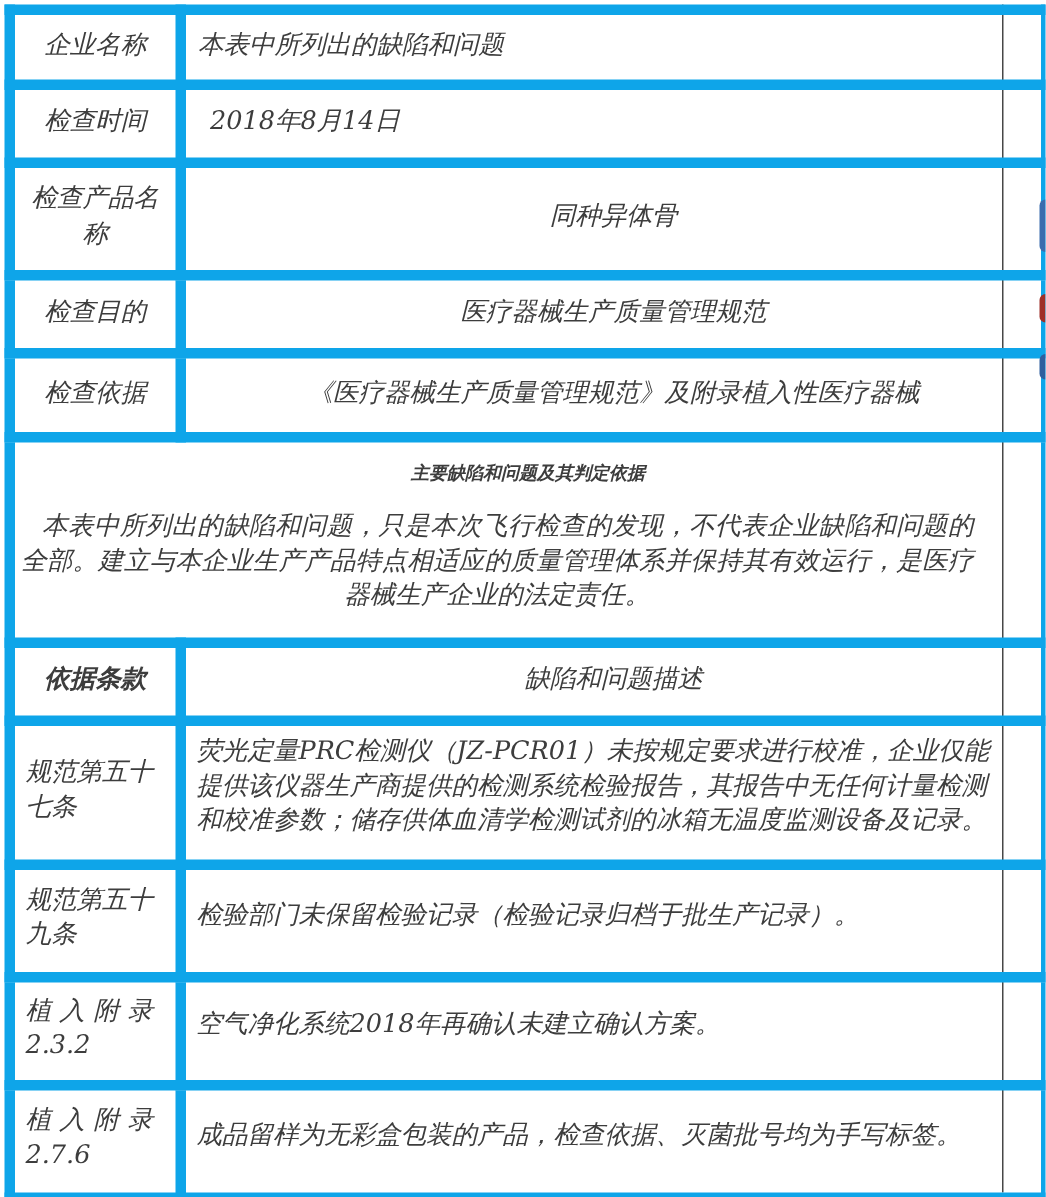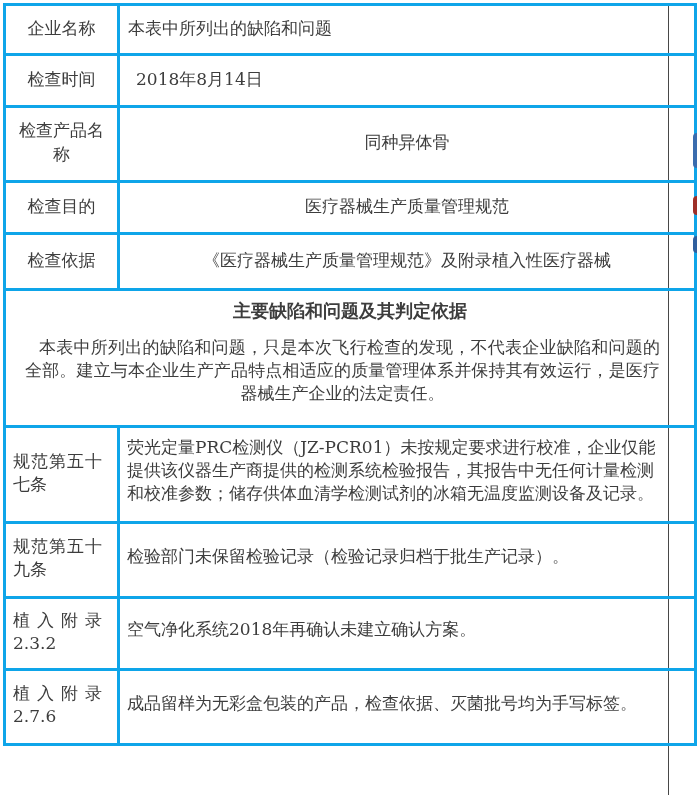--- a/index.html
+++ b/index.html
@@ -3,21 +3,21 @@
 <meta charset="utf-8">
 <style>
   * { margin:0; padding:0; box-sizing:border-box; }
   html,body { width:697px; height:798px; background:#ffffff; overflow:hidden; }
   body { font-family:"DejaVu Serif","Liberation Serif",serif; color:#3d3d3d; position:relative; }
 
   
   .vline-artifact { position:absolute; left:668px; top:3px; width:1px; height:792px; background:#474747; z-index:0; }
 
   table.doc { position:absolute; left:3px; top:3px; width:691px; border-collapse:collapse; table-layout:fixed; z-index:1; }
-  td { border:3px solid #0ea5e9; font-size:17px; vertical-align:middle; background:transparent; }
+  td { border:7px solid #0ea5e9; font-size:17px; vertical-align:middle; background:transparent;font-style:italic; }
 
   col.c1 { width:114px; }
   col.c2 { width:577px; }
 
   td.label { text-align:center; padding:0 11px 4px 11px; line-height:24px; }
   td.value { padding:0 8px 4px 8px; line-height:24px; }
   td.value.left   { text-align:left; }
   td.value.center { text-align:center; }
   td.value.pad    { padding-left:16px; }
 
@@ -27,22 +27,22 @@
   tr.r4  td { height:52px; }
   tr.r5  td { height:56px;margin-top:20px; }
   tr.r6  td { height:137px; }
   tr.r7  td { height:52px; }
   tr.r8  td { height:96px; }
   tr.r9  td { height:75px; }
   tr.r10 td { height:72px; }
   tr.r11 td { height:75px; }
 
   td.section-cell { vertical-align:top; padding:0; }
-  .section-title { font-weight:bold; text-align:center; padding-top:8px; font-size:18px; line-height:24px; }
-  .section-note  { margin-top:13px; margin-left:19px; width:635px; text-indent:14px;
+  .section-title { font-weight:bold; text-align:center; padding-top:8px; font-size:12px; line-height:24px; }
+  .section-note  { margin-top:13px; margin-left:4px; width:635px; text-indent:14px;
                    text-align:justify; text-align-last:center; text-justify:inter-character;
                    line-height:23px; }
 
   td.clause-head { font-weight:bold; text-align:center; padding-bottom:4px; }
   td.desc-head   { text-align:center; padding-bottom:4px; }
 
   td.clause { text-align:justify; text-justify:inter-character; padding:0 15px 4px 7px; line-height:23px; }
   td.desc   { text-align:left; padding:2px 26px 10px 7px; line-height:23px; }
 
   
@@ -88,20 +88,24 @@
     <td class="value center">《医疗器械生产质量管理规范》及附录植入性医疗器械</td>
   </tr>
 
   <tr class="r6">
     <td class="section-cell" colspan="2">
       <div class="section-title">主要缺陷和问题及其判定依据</div>
       <div class="section-note">本表中所列出的缺陷和问题，只是本次飞行检查的发现，不代表企业缺陷和问题的全部。建立与本企业生产产品特点相适应的质量管理体系并保持其有效运行，是医疗器械生产企业的法定责任。</div>
     </td>
   </tr>
 
+  <tr class="r7">
+    <td class="clause-head">依据条款</td>
+    <td class="desc-head">缺陷和问题描述</td>
+  </tr>
 
   <tr class="r8">
     <td class="clause">规范第五十七条</td>
     <td class="desc">荧光定量PRC检测仪（JZ-PCR01）未按规定要求进行校准，企业仅能提供该仪器生产商提供的检测系统检验报告，其报告中无任何计量检测和校准参数；储存供体血清学检测试剂的冰箱无温度监测设备及记录。</td>
   </tr>
 
   <tr class="r9">
     <td class="clause">规范第五十九条</td>
     <td class="desc">检验部门未保留检验记录（检验记录归档于批生产记录）。</td>
   </tr>

